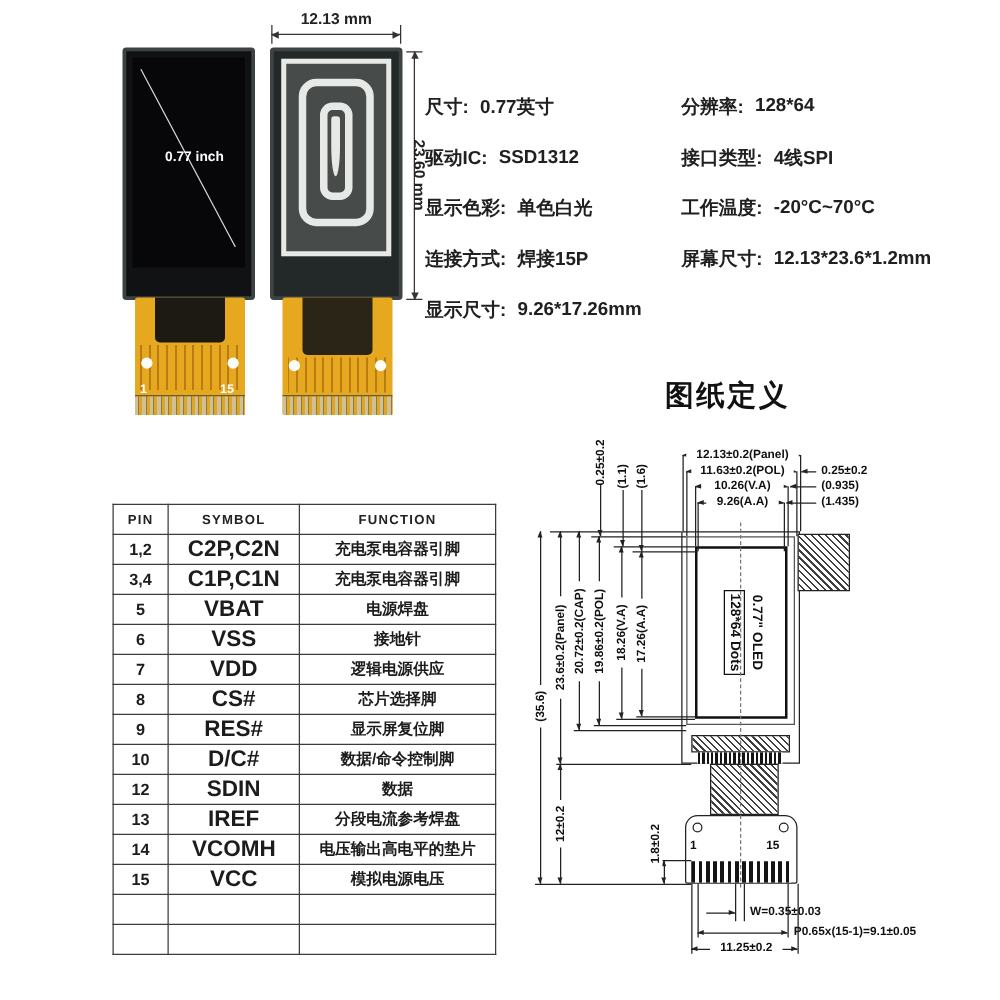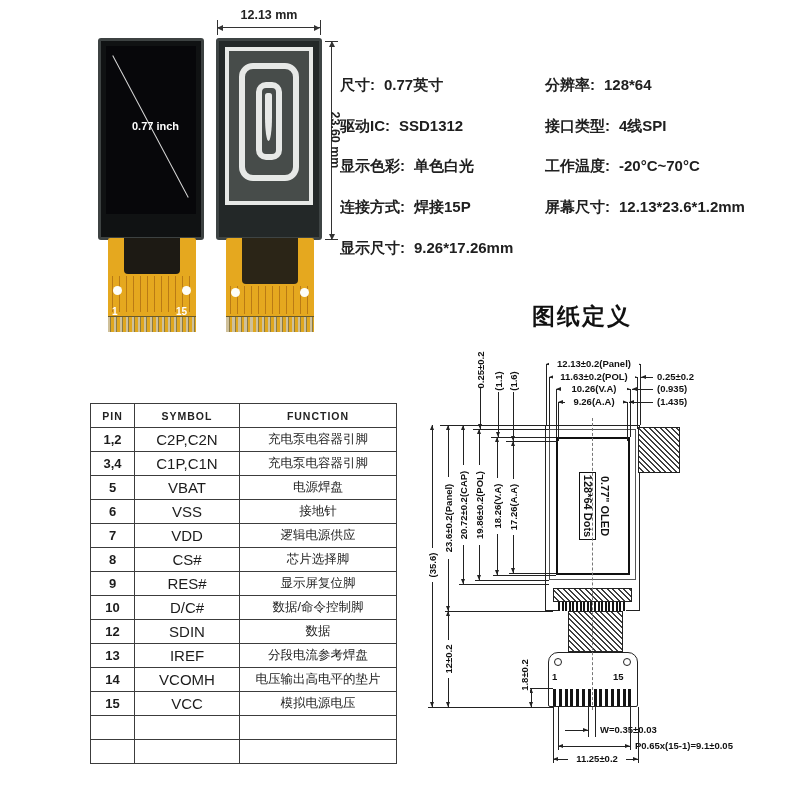--- a/index.html
+++ b/index.html
@@ -48,22 +48,22 @@
   
   .sec-title{position:absolute;font-size:23px;font-weight:700;color:#111;letter-spacing:2px;text-align:center}
 
   
   .pin-table{position:absolute;left:90px;top:403px;border-collapse:collapse}
   .pin-table th,.pin-table td{border:1px solid #3c3c3c;text-align:center;padding:0;height:24px;box-sizing:border-box}
   .pin-table{border:1.5px solid #3c3c3c}
   .pin-table th{font-size:10.5px;font-weight:700;letter-spacing:1px;color:#222}
   .col-pin{width:44px}.col-sym{width:105px}.col-fn{width:157px}
   .cell-pin{font-size:13px;font-weight:700}
-  .cell-sym{font-size:15px;font-weight:400}
-  .cell-fn{font-size:12.5px;font-weight:400}
+  .cell-sym{font-size:18px;font-weight:700}
+  .cell-fn{font-size:12.5px;font-weight:700}
 
   
   .drawing{position:absolute;left:425px;top:340px;width:372px;height:455px}
   .dh{position:absolute;border-top:1px solid #222;height:0}
   .dv{position:absolute;border-left:1px solid #222;width:0}
   .dh.arr::before,.dh.arrL::before{content:"";position:absolute;left:0;top:-3px;border-top:2.5px solid transparent;border-bottom:2.5px solid transparent;border-right:5px solid #222}
   .dh.arr::after,.dh.arrR::after{content:"";position:absolute;right:0;top:-3px;border-top:2.5px solid transparent;border-bottom:2.5px solid transparent;border-left:5px solid #222}
   .dv.arr::before{content:"";position:absolute;top:0;left:-3px;border-left:2.5px solid transparent;border-right:2.5px solid transparent;border-bottom:5px solid #222}
   .dv.arr::after,.dv.arrB::after{content:"";position:absolute;bottom:0;left:-3px;border-left:2.5px solid transparent;border-right:2.5px solid transparent;border-top:5px solid #222}
   .dlab{position:absolute;font-size:9.5px;font-weight:700;line-height:10px;color:#111;white-space:nowrap;background:#fff;padding:0 1px}

